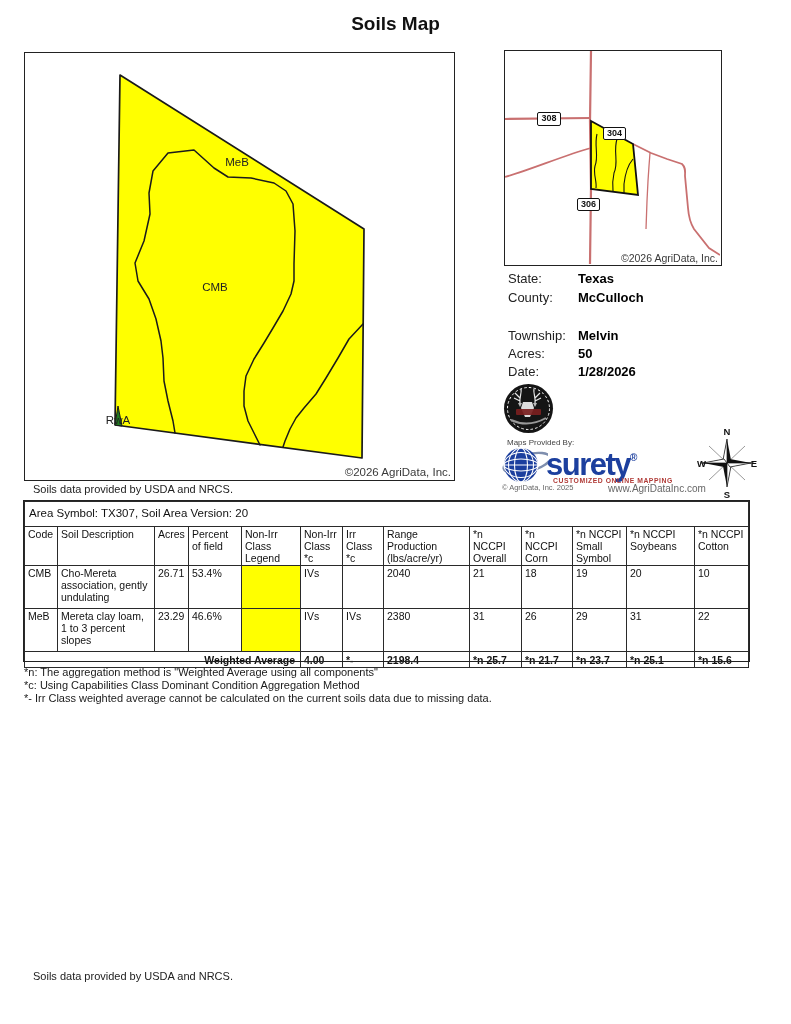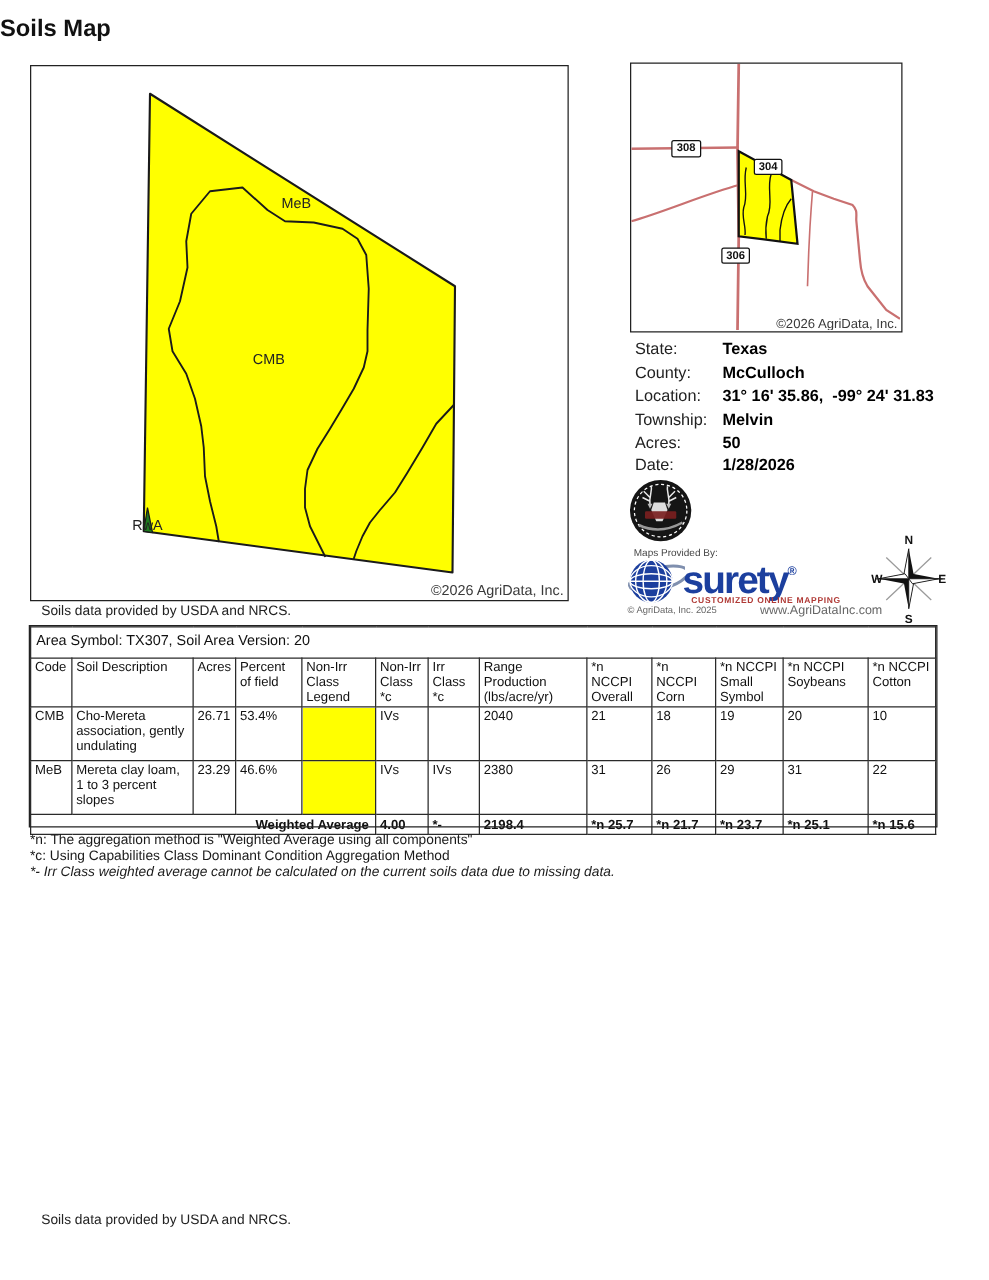--- a/index.html
+++ b/index.html
@@ -1,19 +1,19 @@
 <!DOCTYPE html>
 <html><head>
 <meta charset="utf-8">
 <style>
   html,body{margin:0;padding:0;background:#fff;}
   .page{position:relative;width:791px;height:1024px;background:#fff;overflow:hidden;
         font-family:"Liberation Sans", sans-serif;color:#1a1a1a;}
   .abs{position:absolute;}
-  .page-title{left:0;top:13px;width:791px;font-size:19px;font-weight:bold;color:#111;}
+  .page-title{left:0;top:13px;width:791px;text-align:center;font-size:19px;font-weight:bold;color:#111;}
 
   
   .main-map{left:24px;top:52px;width:431px;height:429px;border:1.6px solid #222;background:#fff;box-sizing:border-box;}
   .main-map svg{position:absolute;left:0;top:0;}
 
   
   .inset-map{left:504px;top:50px;width:218px;height:216px;border:1.6px solid #222;background:#fff;box-sizing:border-box;}
   .inset-map svg{position:absolute;left:0;top:0;}
   .road-badge{position:absolute;background:#fff;border:1.5px solid #111;border-radius:2px;
               font-size:9px;font-weight:bold;color:#111;text-align:center;line-height:11px;box-sizing:border-box;}
@@ -99,24 +99,20 @@
     <div class="road-badge" style="left:72px;top:147px;width:23px;height:13px;">306</div>
   </div>
 
   <div class="abs info-row" style="top:271px;">
     <span class="lbl">State:</span>
     <span class="val">Texas</span>
   </div>
   <div class="abs info-row" style="top:290px;">
     <span class="lbl">County:</span>
     <span class="val">McCulloch</span>
-  </div>
-  <div class="abs info-row" style="top:309px;">
-    <span class="lbl">Location:</span>
-    <span class="val">31° 16' 35.86,  -99° 24' 31.83</span>
   </div>
   <div class="abs info-row" style="top:328px;">
     <span class="lbl">Township:</span>
     <span class="val">Melvin</span>
   </div>
   <div class="abs info-row" style="top:346px;">
     <span class="lbl">Acres:</span>
     <span class="val">50</span>
   </div>
   <div class="abs info-row" style="top:364px;">
@@ -251,17 +247,17 @@
       <td class="num">*n 23.7</td>
       <td class="num">*n 25.1</td>
       <td class="num">*n 15.6</td>
     </tr>
     </tbody>
   </table>
   <div class="abs outer-border"></div>
 
   <div class="abs footnote" style="top:666px;">*n: The aggregation method is "Weighted Average using all components"</div>
   <div class="abs footnote" style="top:679px;">*c: Using Capabilities Class Dominant Condition Aggregation Method</div>
-  <div class="abs footnote" style="top:692px;font-style:italic;">*- Irr Class weighted average cannot be calculated on the current soils data due to missing data.</div>
+  <div class="abs footnote" style="top:692px;">*- Irr Class weighted average cannot be calculated on the current soils data due to missing data.</div>
 
   <div class="abs note map-note-bottom">Soils data provided by USDA and NRCS.</div>
 
 </div>
 
 </body></html>

